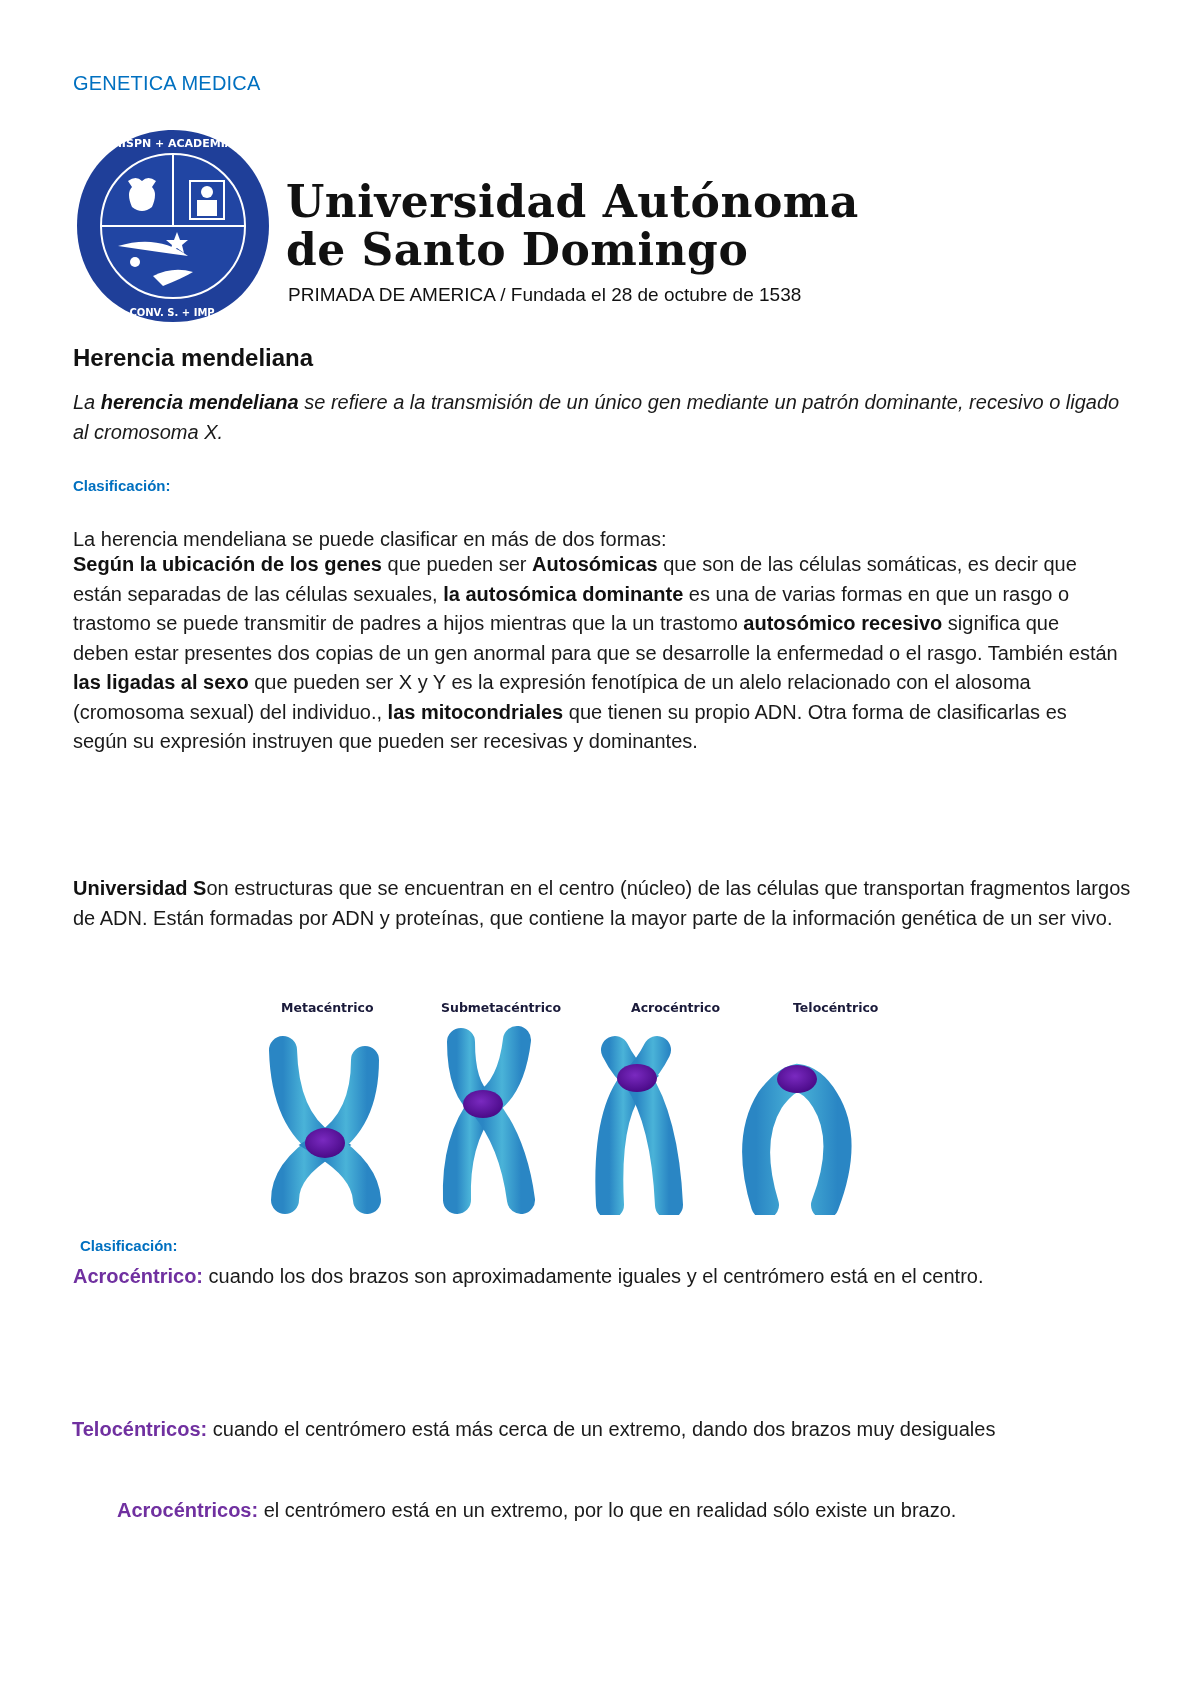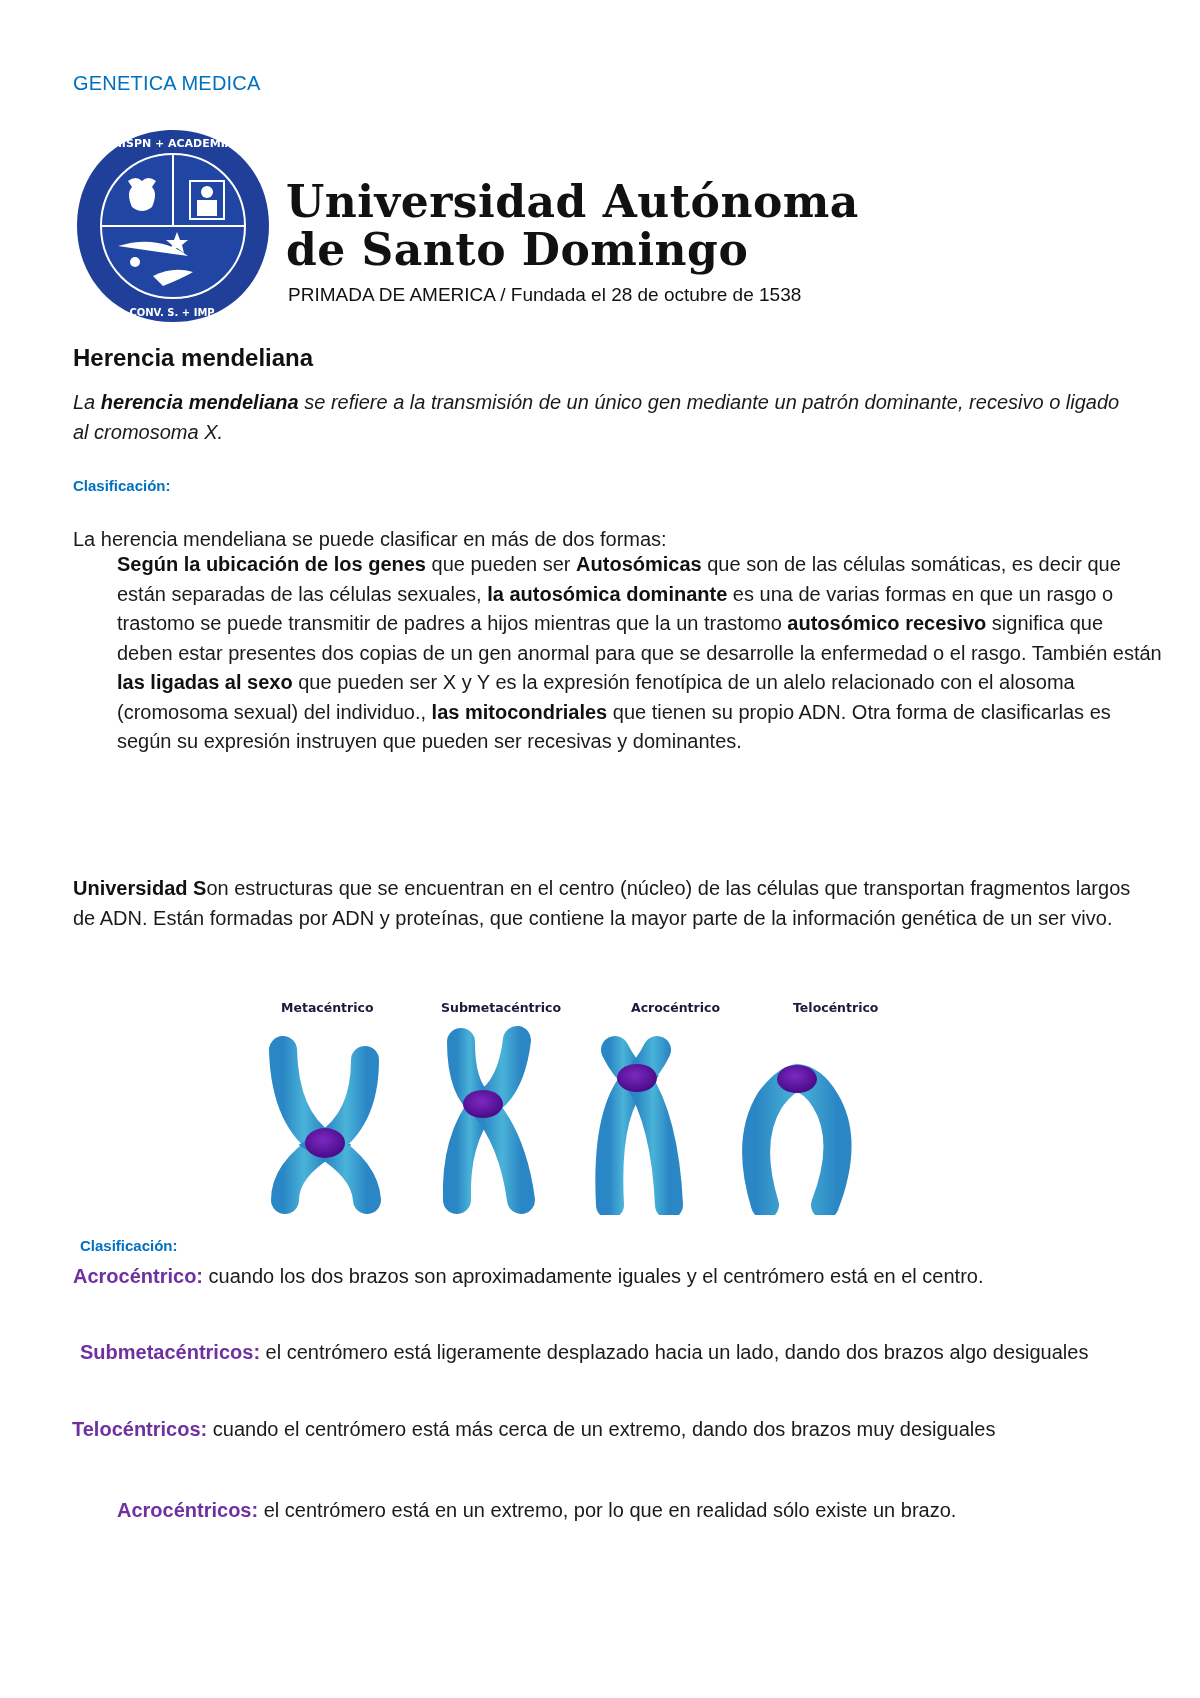--- a/index.html
+++ b/index.html
@@ -55,21 +55,21 @@
   <div class="h2">Herencia mendeliana</div>
 
   <div class="text" style="top:388px;font-style:italic;">
     <span>La </span><b>herencia mendeliana</b><span> se refiere a la transmisión de un único gen mediante un patrón dominante, recesivo o ligado al cromosoma X.</span>
   </div>
 
   <div class="blue-h" style="left:73px; top:458px;">Clasificación:</div>
 
   <div class="text" style="top:505px;margin-top:20px;">La herencia mendeliana se puede clasificar  en más de dos formas:</div>
 
-  <div class="text" style="top:550px; width:1045px;margin-left:44px;">
+  <div class="text" style="top:550px; width:1045px;">
     <b>Según la ubicación de los genes</b><span> que pueden ser </span><b>Autosómicas</b><span> que son de las células somáticas, es decir que están separadas de las células sexuales, </span><b>la autosómica dominante</b><span> es una de varias formas en que un rasgo o trastomo se puede transmitir de padres a hijos mientras que la un trastomo </span><b>autosómico recesivo</b><span> significa que deben estar presentes dos copias de un gen anormal para que se desarrolle la enfermedad o el rasgo. También están </span><b>las ligadas al sexo</b><span> que pueden ser X y Y  es la expresión fenotípica de un alelo relacionado con el alosoma (cromosoma sexual) del individuo., </span><b>las mitocondriales</b><span> que tienen su propio ADN. Otra forma de clasificarlas es según su expresión instruyen que pueden ser recesivas y dominantes.</span>
   </div>
 
   <div class="text" style="top:874px;">
     <b>Universidad S</b><span>on estructuras que se encuentran en el centro (núcleo) de las células que transportan fragmentos largos de ADN. Están formadas por ADN y proteínas, que contiene la mayor parte de la información genética de un ser vivo.</span>
   </div>
 
   <div class="figure">
     <span class="fig-label" style="left:16px;">Metacéntrico</span>
     <span class="fig-label" style="left:176px;">Submetacéntrico</span>
@@ -106,23 +106,20 @@
       <ellipse cx="532" cy="79" rx="20" ry="14" fill="url(#cen)"></ellipse>
     </svg>
   </div>
 
   <div class="blue-h" style="left:80px; top:1218px;">Clasificación:</div>
 
   <div class="text" style="top:1262px;">
     <span class="purple">Acrocéntrico:</span><span> cuando los dos brazos son aproximadamente iguales y el centrómero está en el centro.</span>
   </div>
 
-  <div class="text" style="top:1338px; left:80px; width:1055px;">
-    <span class="purple">Submetacéntricos:</span><span> el centrómero está ligeramente desplazado hacia un lado, dando dos brazos algo desiguales</span>
-  </div>
 
   <div class="text" style="top:1415px; left:72px; width:1000px;">
     <span class="purple">Telocéntricos:</span><span> cuando el centrómero está más cerca de un extremo, dando dos brazos muy desiguales</span>
   </div>
 
   <div class="text" style="top:1496px;margin-left:44px;">
     <span class="purple">Acrocéntricos:</span><span> el centrómero está en un extremo, por lo que en realidad sólo existe un brazo.</span>
   </div>
 
 

